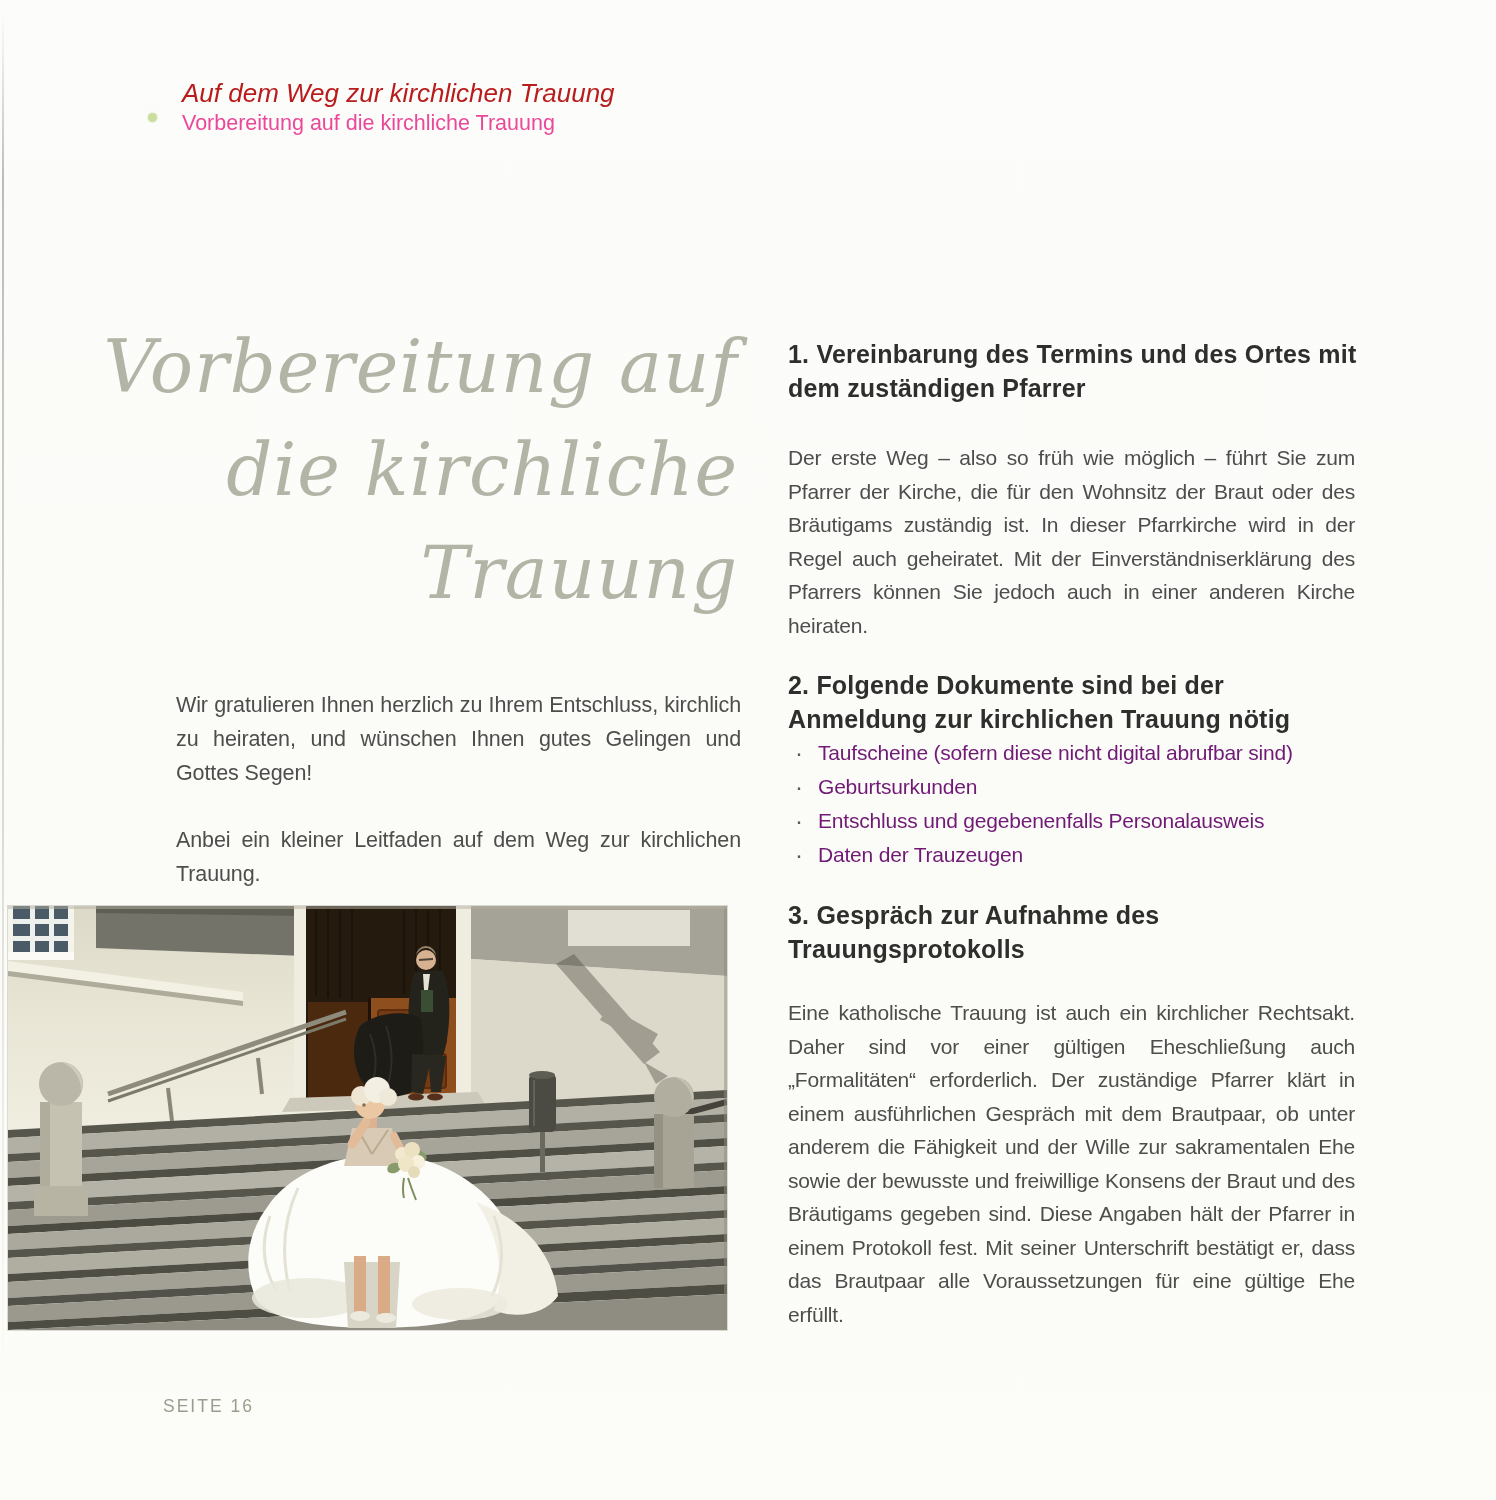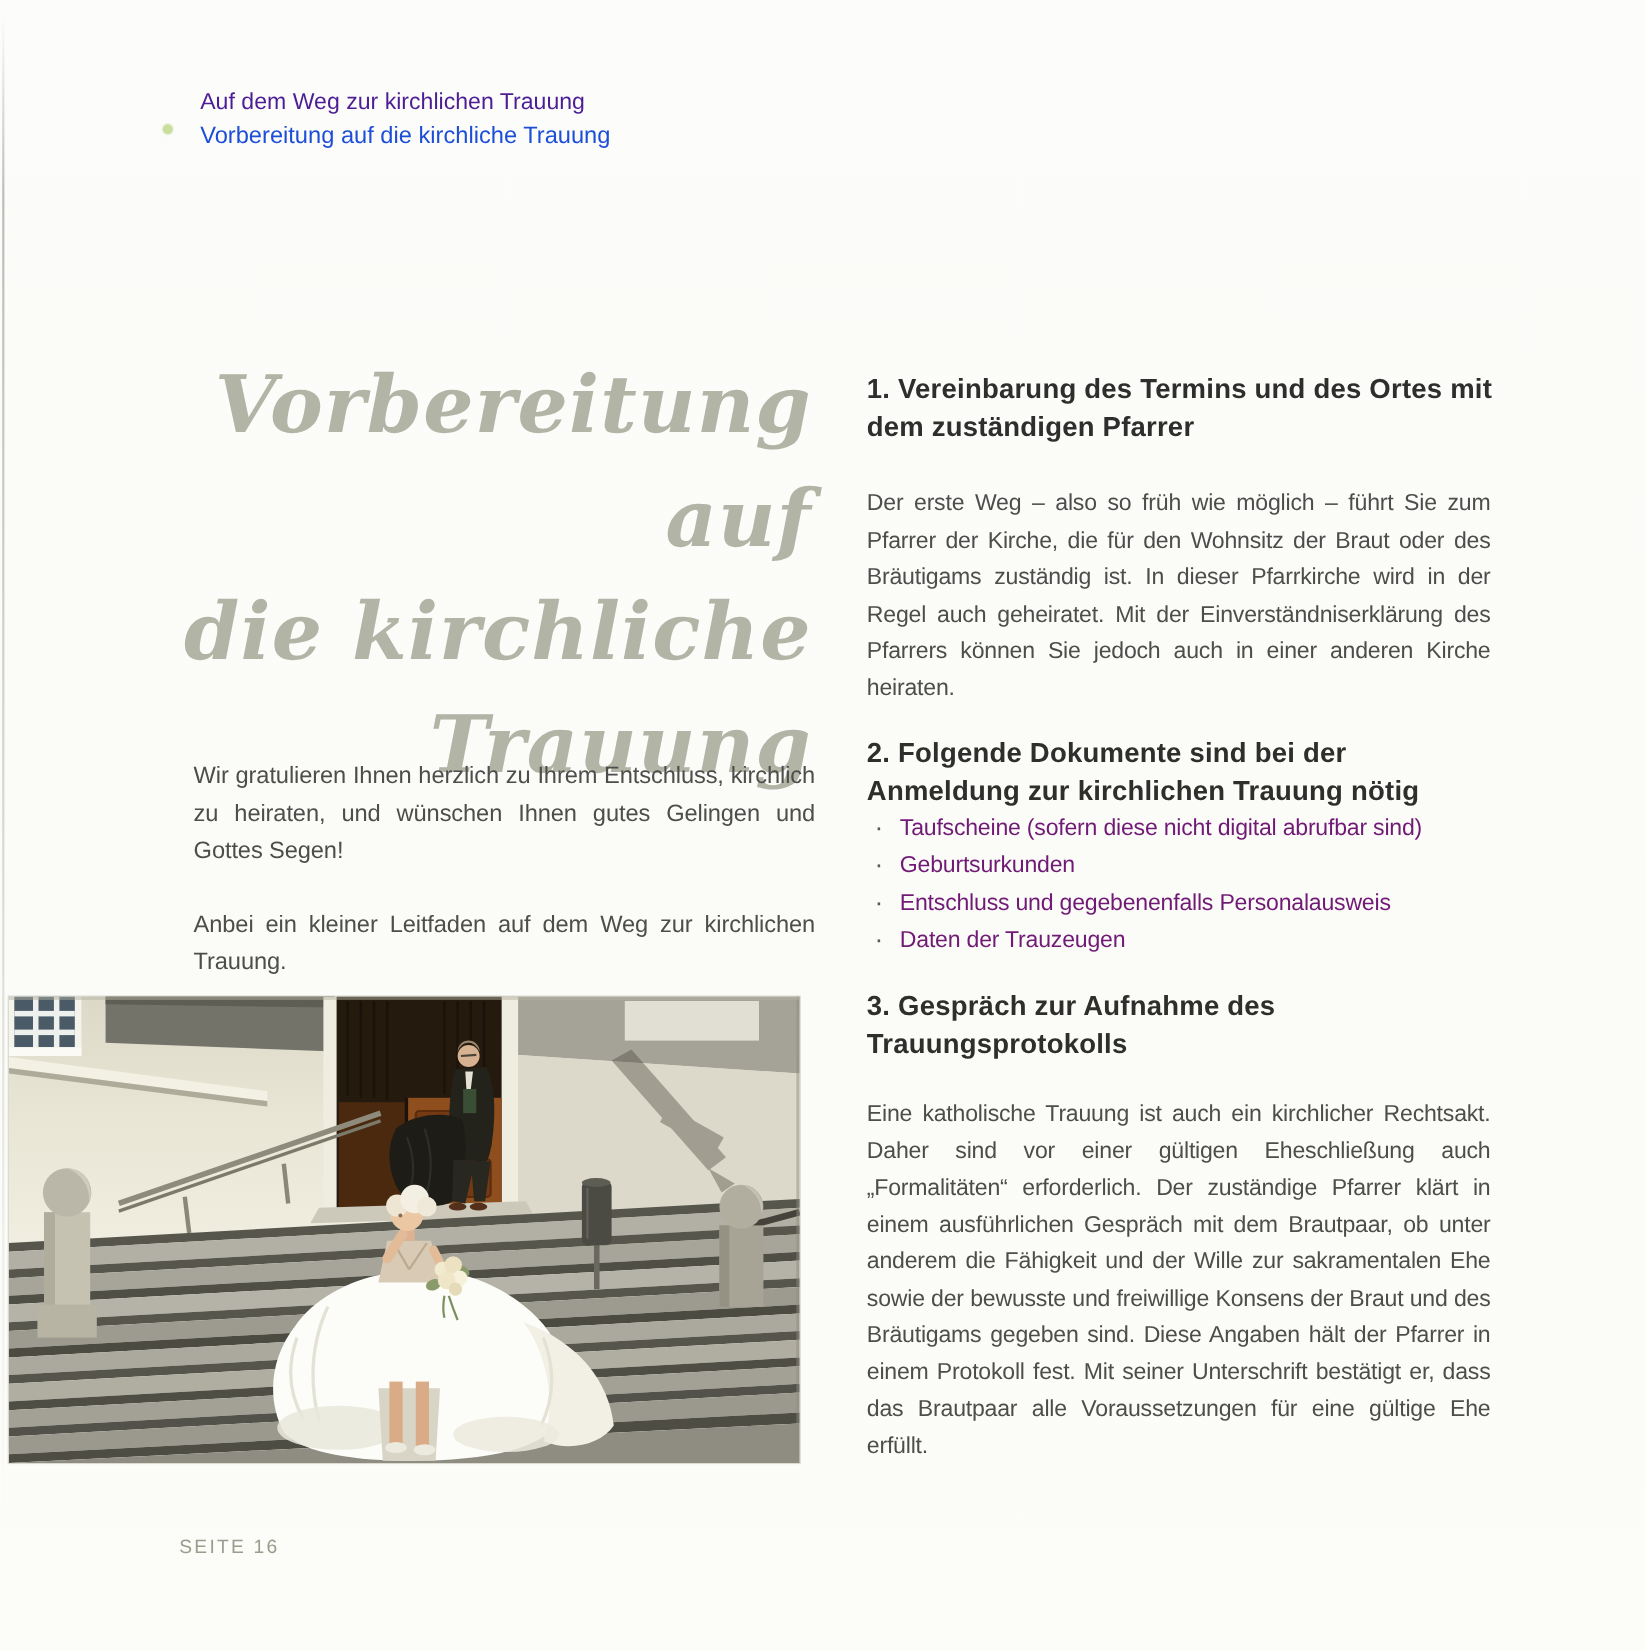--- a/index.html
+++ b/index.html
@@ -9,28 +9,28 @@
     font-family:"Liberation Sans",sans-serif;
     -webkit-font-smoothing:antialiased;
   }
   .scan-edge{
     position:absolute;left:2px;top:0;bottom:0;width:2px;
     background:linear-gradient(180deg,rgba(145,145,142,0) 1%,rgba(135,135,132,.55) 12%,
       rgba(150,150,146,.32) 55%,rgba(150,150,146,0) 92%);
   }
   
   .breadcrumb{position:absolute;left:182px;top:78px;line-height:30px;}
-  .bc1{color:#4c1d95;font-size:21px;}
-  .bc2{color:#1d4ed8;font-size:21.5px;text-align:center;}
+  .bc1{color:#b91c1c;font-size:26px;font-style:italic;}
+  .bc2{color:#ec4899;font-size:21.5px;}
   .green-dot{position:absolute;left:148px;top:113px;width:9px;height:9px;border-radius:50%;
     background:#cadf9d;box-shadow:0 0 2px rgba(170,200,120,.6);}
   
   .script-title{
     position:absolute;left:86px;top:316px;width:652px;text-align:right;
-    font-family:"DejaVu Serif",serif;font-style:italic;font-weight:700;
+    font-family:"DejaVu Serif",serif;font-style:italic;font-weight:400;
     color:#b2b4a5;font-size:72px;line-height:103px;letter-spacing:1px;
   }
   
   .intro{position:absolute;left:176px;top:688px;width:565px;
     font-size:21.5px;line-height:34px;color:#4d4d4c;text-align:justify;letter-spacing:-.1px;}
   .intro .p2{margin-top:33px;}
   
   .photo{position:absolute;left:8px;top:906px;width:719px;height:424px;
     box-shadow:0 0 0 1px rgba(120,118,105,.25);}
   .photo svg{display:block;width:100%;height:100%;}

